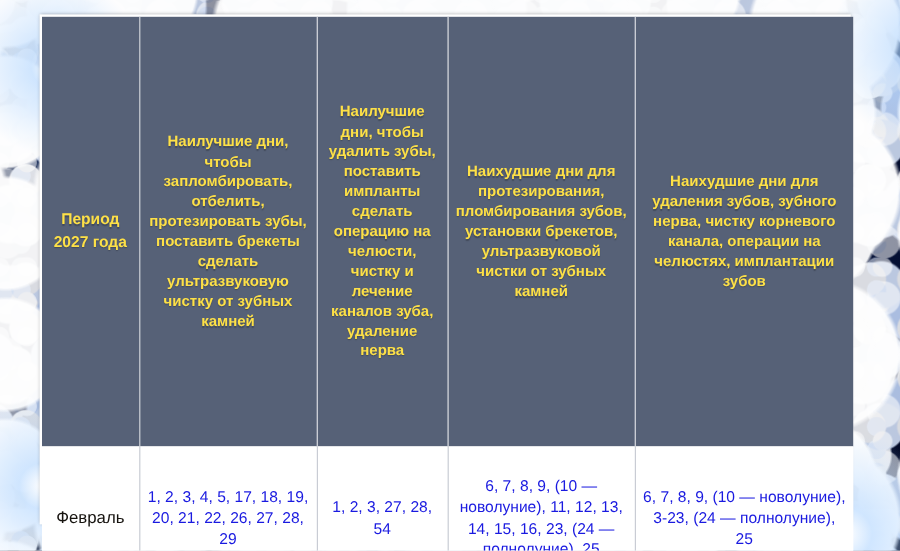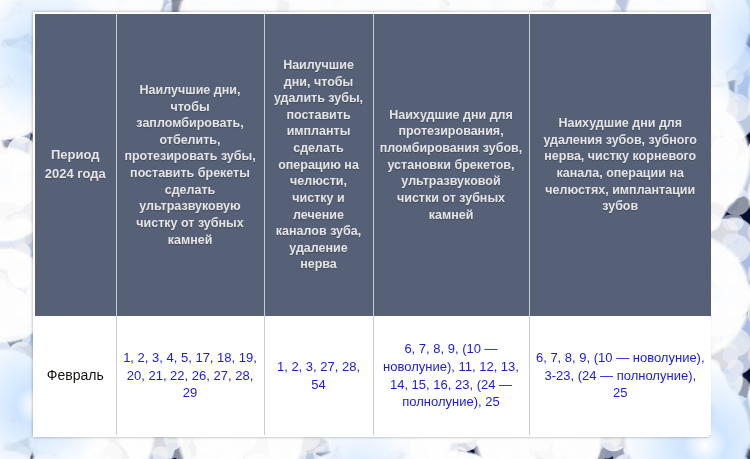--- a/index.html
+++ b/index.html
@@ -92,25 +92,25 @@
   table.lunar th,
   table.lunar td {
     vertical-align: middle;
     text-align: center;
     padding: 2px 6px;
     box-sizing: border-box;
   }
   
   thead th {
     background: #566177;
-    color: #e5e5e5;
+    color: #fde047;
     font-weight: bold;
     font-size: 12.5px;
     line-height: 1.33;
-    height: 302px;
+    height: 358px;
     border-right: 1.5px solid #c9ccd4;
     text-shadow: 0 1px 1px rgba(0,0,0,.25);
   }
   thead th:last-child { border-right: none; }
   th.c-period { font-size: 13px; line-height: 1.45; }
   th.c-best-fill  { font-size: 12.5px; }
   th.c-best-extr  { font-size: 12.5px; }
   th.c-worst-pros { font-size: 12.5px; }
   th.c-worst-extr { font-size: 12.5px; }
 
@@ -156,21 +156,21 @@
     <table class="lunar">
       <colgroup>
         <col class="w1">
         <col class="w2">
         <col class="w3">
         <col class="w4">
         <col class="w5">
       </colgroup>
       <thead>
         <tr>
-          <th class="c-period">Период 2024 года</th>
+          <th class="c-period">Период 2027 года</th>
           <th class="c-best-fill">Наилучшие дни, чтобы запломбировать, отбелить, протезировать зубы, поставить брекеты сделать ультразвуковую чистку от зубных камней</th>
           <th class="c-best-extr">Наилучшие дни, чтобы удалить зубы, поставить импланты сделать операцию на челюсти, чистку и лечение каналов зуба, удаление нерва</th>
           <th class="c-worst-pros">Наихудшие дни для протезирования, пломбирования зубов, установки брекетов, ультразвуковой чистки от зубных камней</th>
           <th class="c-worst-extr">Наихудшие дни для удаления зубов, зубного нерва, чистку корневого канала, операции на челюстях, имплантации зубов</th>
         </tr>
       </thead>
       <tbody>
         <tr>
           <td class="month">Февраль</td>
           <td>1, 2, 3, 4, 5, 17, 18, 19, 20, 21, 22, 26, 27, 28, 29</td>

